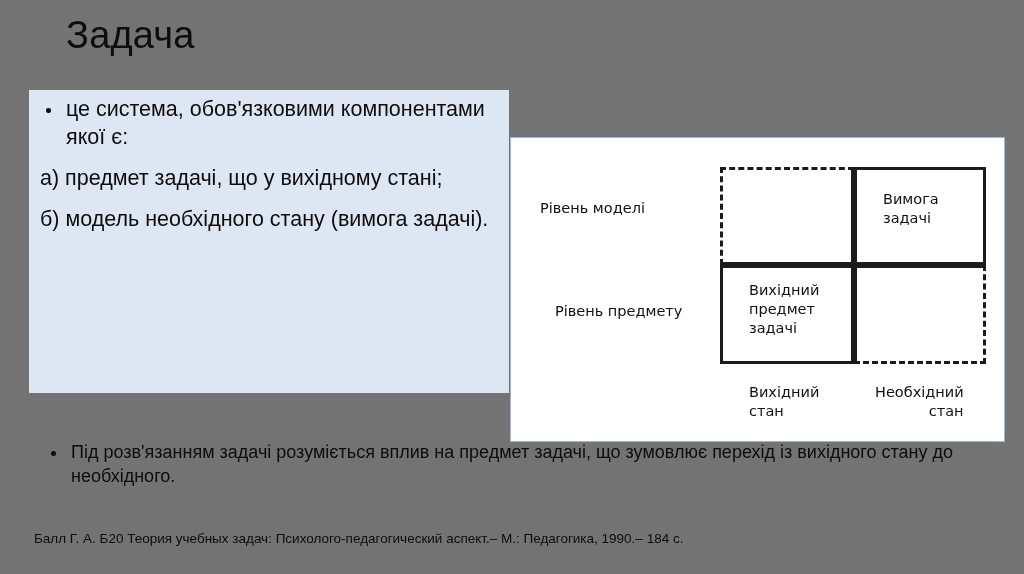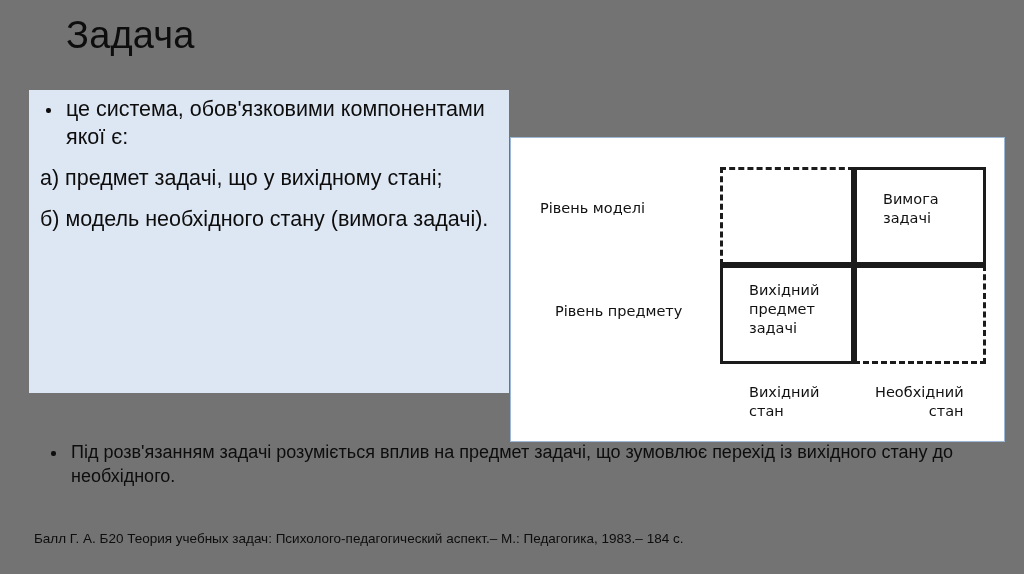--- a/index.html
+++ b/index.html
@@ -252,15 +252,15 @@
 
     <div class="col-label required">Необхідний<br>стан</div>
 
   </div>
 
   <div class="bottom-para">
     <span class="dot"></span>
     <span>Під розв'язанням задачі розуміється вплив на предмет задачі, що зумовлює перехід із вихідного стану до необхідного.</span>
   </div>
 
-  <div class="citation">Балл Г. А. Б20 Теория учебных задач: Психолого-педагогический аспект.– М.: Педагогика, 1983.– 184 с.</div>
+  <div class="citation">Балл Г. А. Б20 Теория учебных задач: Психолого-педагогический аспект.– М.: Педагогика, 1990.– 184 с.</div>
 
 </div>
 
 </body></html>

